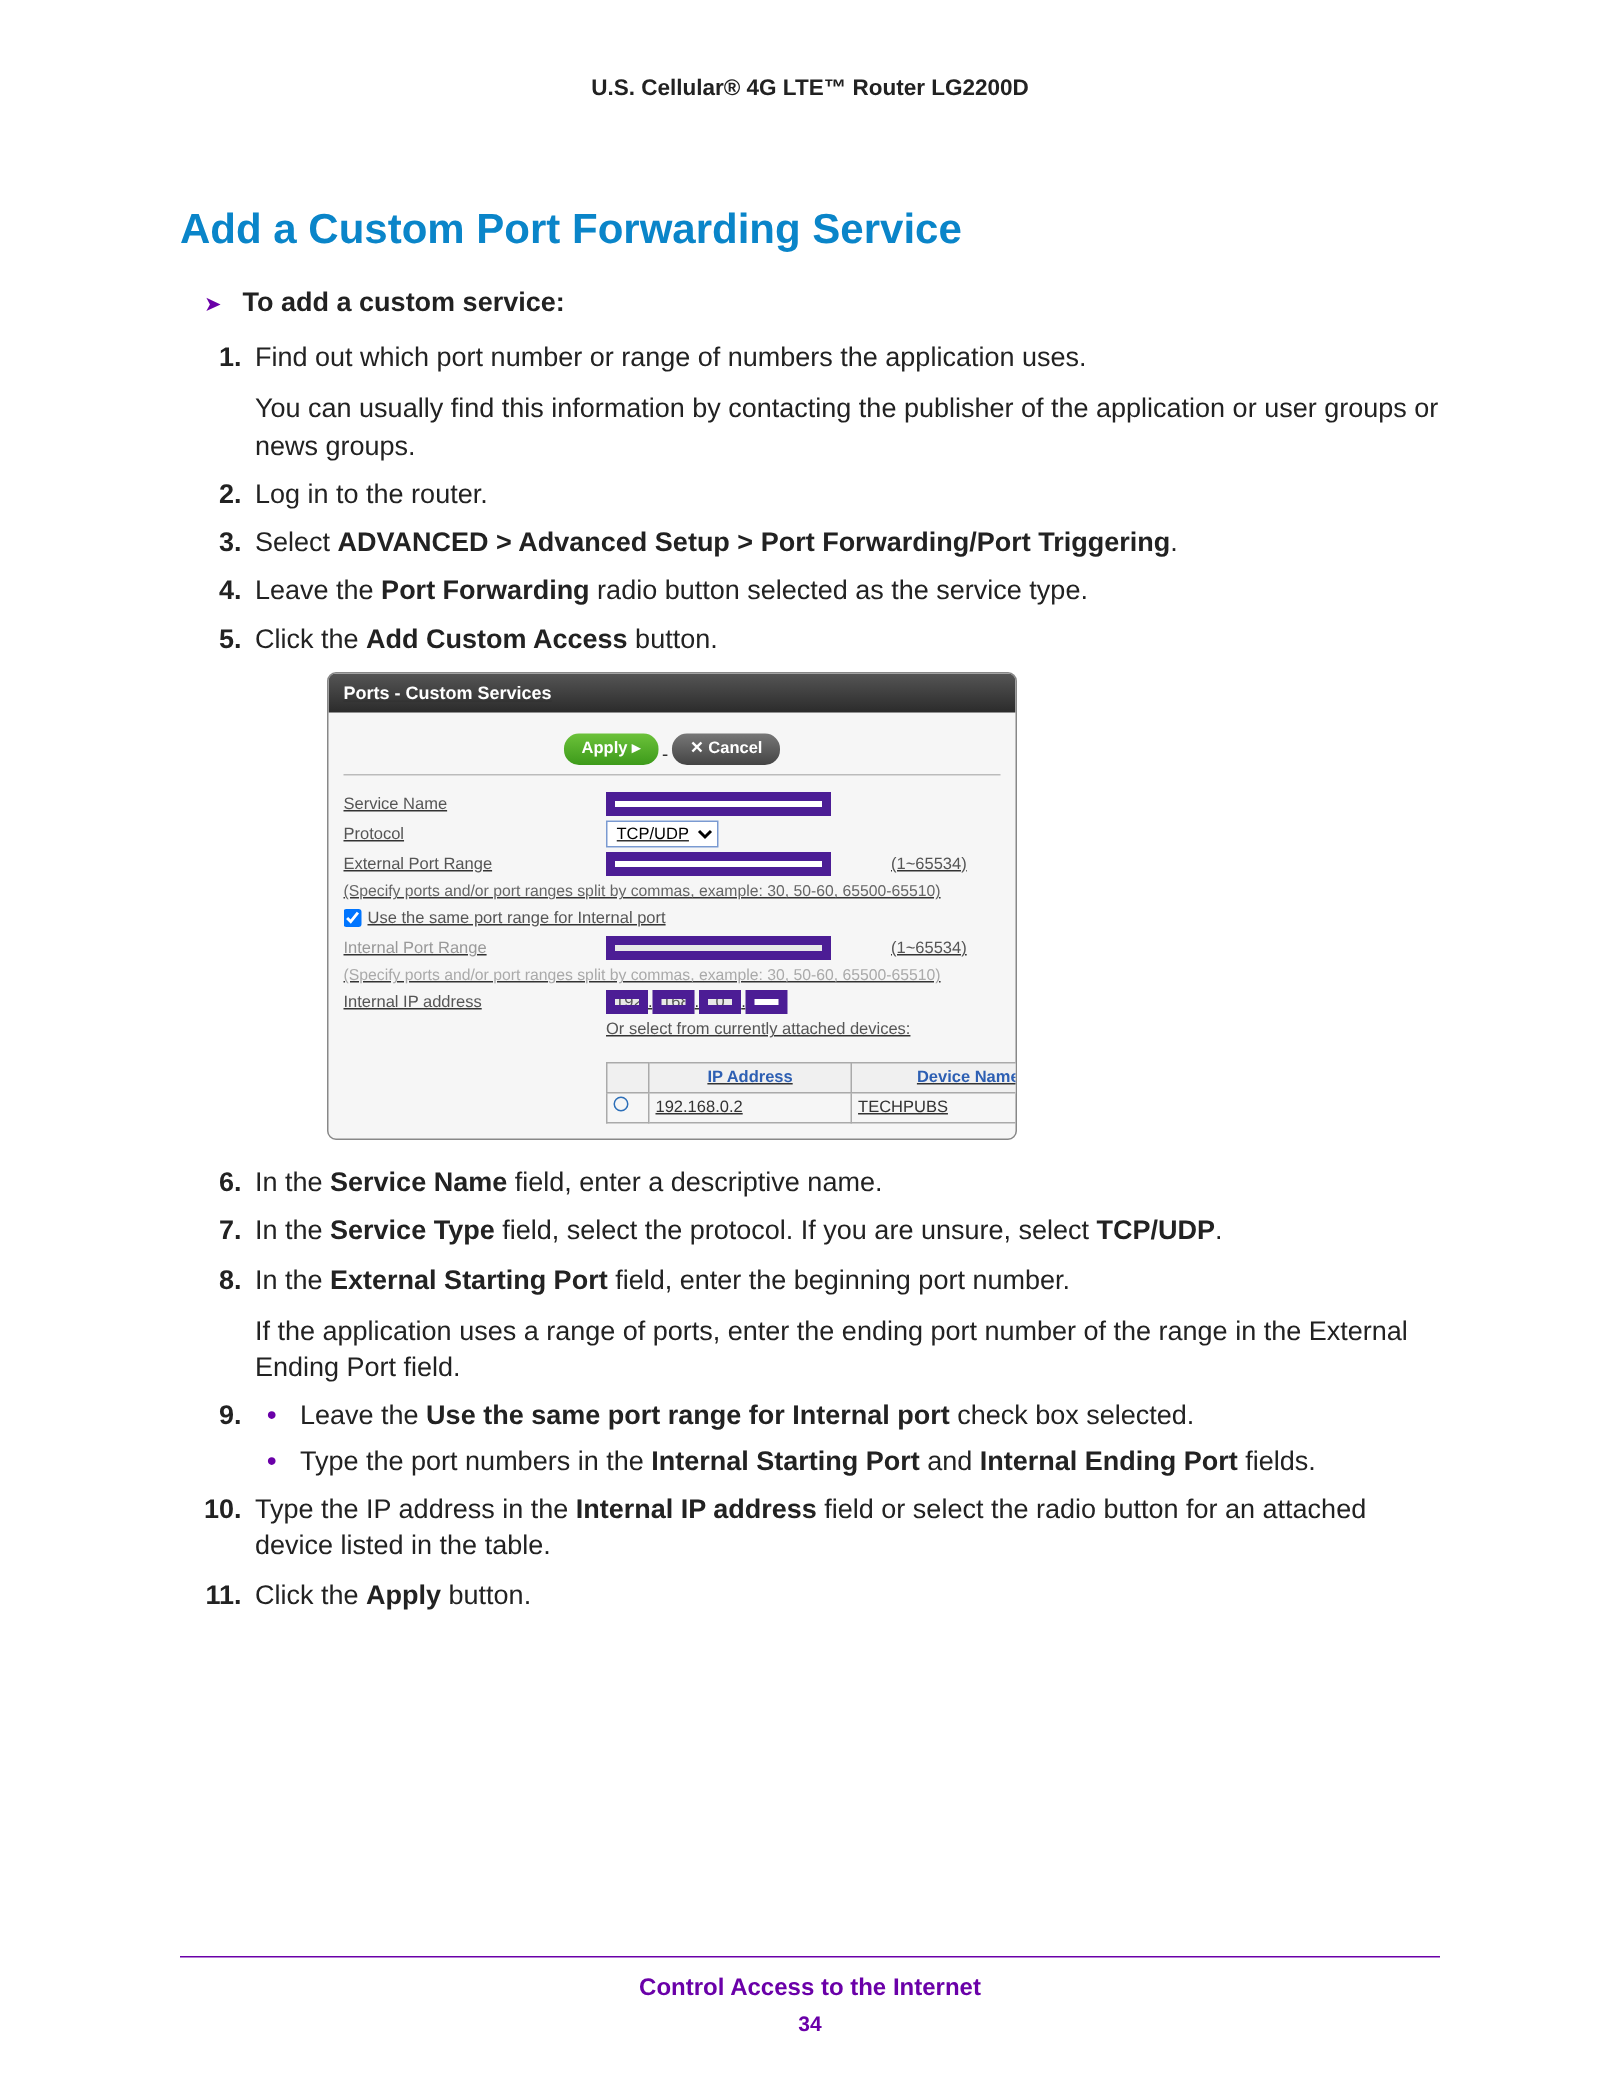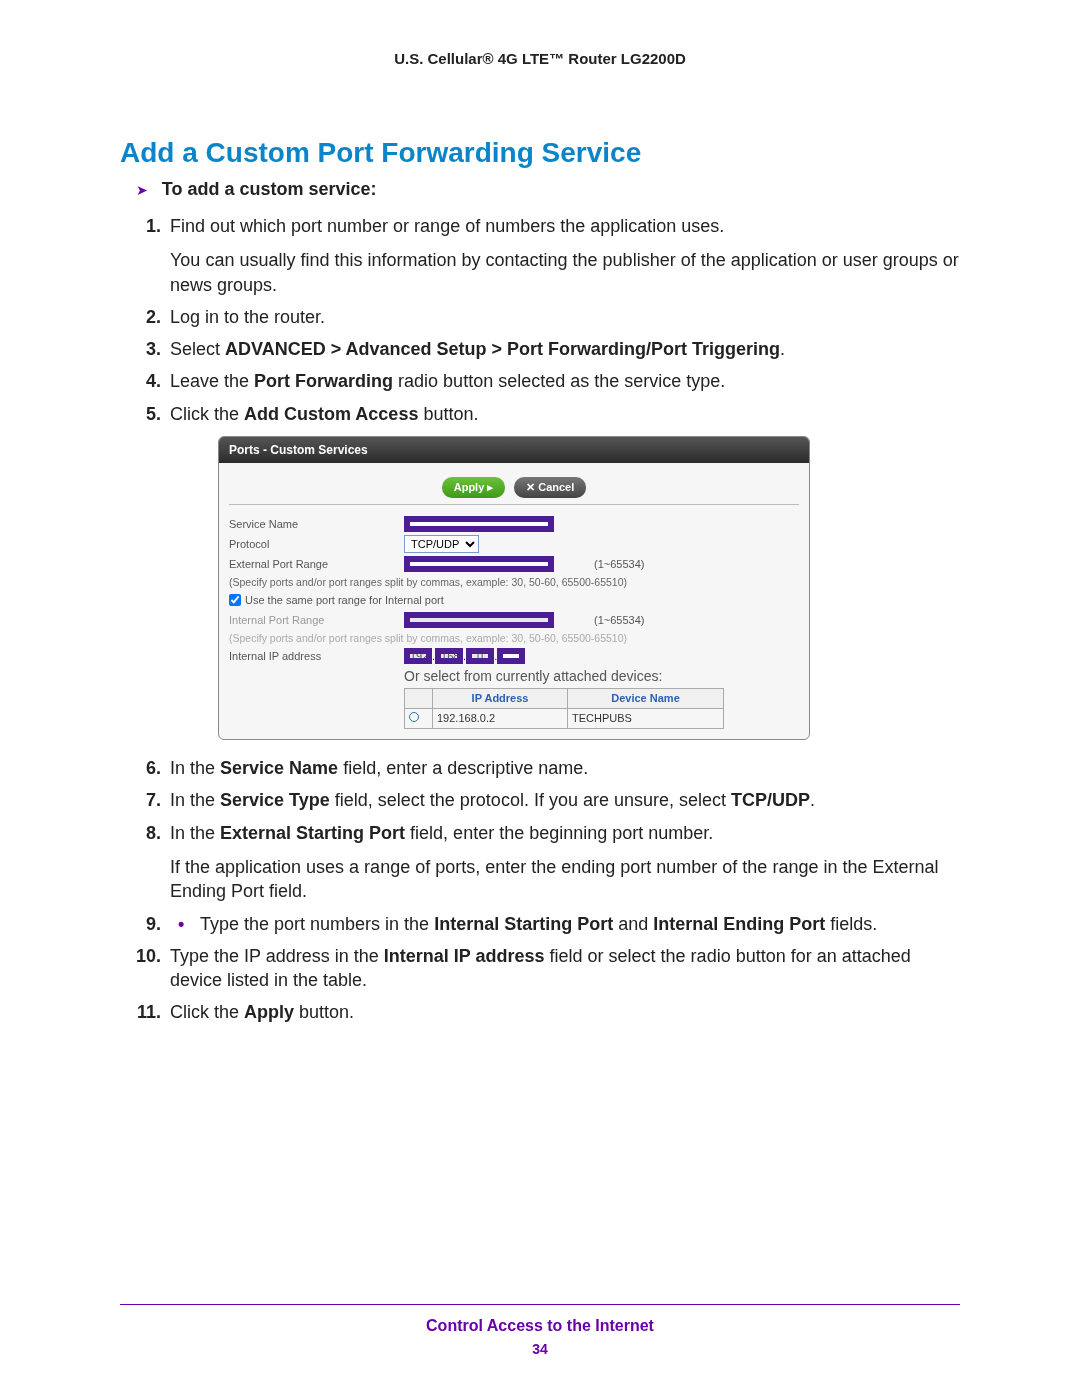--- a/index.html
+++ b/index.html
@@ -18,21 +18,21 @@
     text-align: center;
     font-size: 15px;
     font-weight: bold;
     color: #222;
     margin-bottom: 70px;
   }
   h1.section-title {
     color: #0a85c9;
     font-size: 28px;
     font-weight: bold;
-    margin-bottom: 10px;
+    margin-bottom: 22px;
   }
   .subheading {
     display: flex;
     align-items: center;
     margin-left: 16px;
     margin-bottom: 14px;
   }
   .arrow-bullet {
     color: #6a00a8;
     font-size: 14px;
@@ -71,27 +71,28 @@
     content: "•";
     position: absolute;
     left: 8px;
     color: #6a00a8;
     font-size: 18px;
     font-weight: bold;
   }
   
   .panel-wrap {
     margin: 10px 0 16px 48px;
-    width: 592px;
+    width: 460px;
     border: 1px solid #888;
     border-radius: 6px;
     overflow: hidden;
     font-size: 11px;
     color: #333;
     background: #f6f6f6;
+    text-decoration: underline;
   }
   .panel-titlebar {
     background: linear-gradient(#555, #2b2b2b);
     color: #fff;
     font-weight: bold;
     font-size: 12px;
     padding: 5px 10px;
   }
   .panel-body { padding: 8px 10px 10px 10px; }
   .btn-row {
@@ -129,21 +130,21 @@
     border: 1px solid #7a9ad1;
     background: #fff;
     height: 18px;
     font-size: 11px;
     padding: 0 2px;
   }
   .note-text { color: #666; font-size: 10.5px; margin-bottom: 2px; }
   .disabled-input { background: #e8e8e8; }
   .range-hint { color: #555; margin-left: 40px; font-size: 11px; }
   .ip-octet { width: 28px; text-align: center; }
-  .devices-caption { font-size: 14px; color: #555; margin: 2px 0 2px 175px; }
+  .devices-caption { font-size: 11px; color: #555; margin: 2px 0 14px 175px; }
   .dev-table {
     margin-left: 175px;
     width: 320px;
     border-collapse: collapse;
     font-size: 11px;
   }
   .dev-table th, .dev-table td {
     border: 1px solid #aaa;
     padding: 2px 4px;
   }
@@ -277,20 +278,23 @@
     <li>
       <span>In the </span><span class="b">Service Type</span><span> field, select the protocol. If you are unsure, select </span><span class="b">TCP/UDP</span><span>.</span>
     </li>
     <li>
       <span>In the </span><span class="b">External Starting Port</span><span> field, enter the beginning port number.</span>
       <p>If the application uses a range of ports, enter the ending port number of the range in the External Ending Port field.</p>
     </li>
     <li>
       <ul class="bullets">
         <li>
+          <span>Leave the </span><span class="b">Use the same port range for Internal port</span><span> check box selected.</span>
+        </li>
+        <li>
           <span>Type the port numbers in the </span><span class="b">Internal Starting Port</span><span> and </span><span class="b">Internal Ending Port</span><span> fields.</span>
         </li>
       </ul>
     </li>
     <li>
       <span>Type the IP address in the </span><span class="b">Internal IP address</span><span> field or select the radio button for an attached device listed in the table.</span>
     </li>
     <li>
       <span>Click the </span><span class="b">Apply</span><span> button.</span>
     </li>

